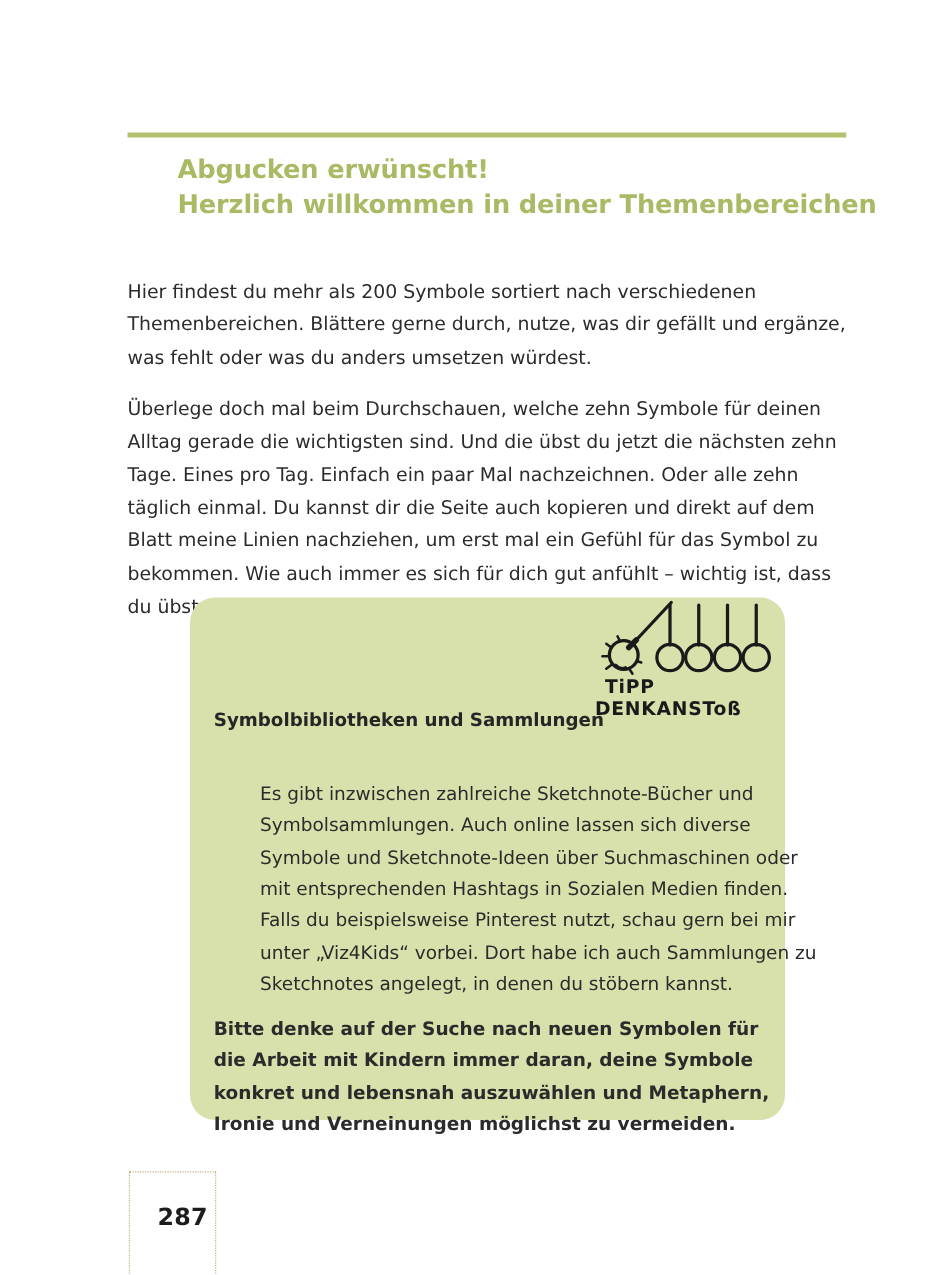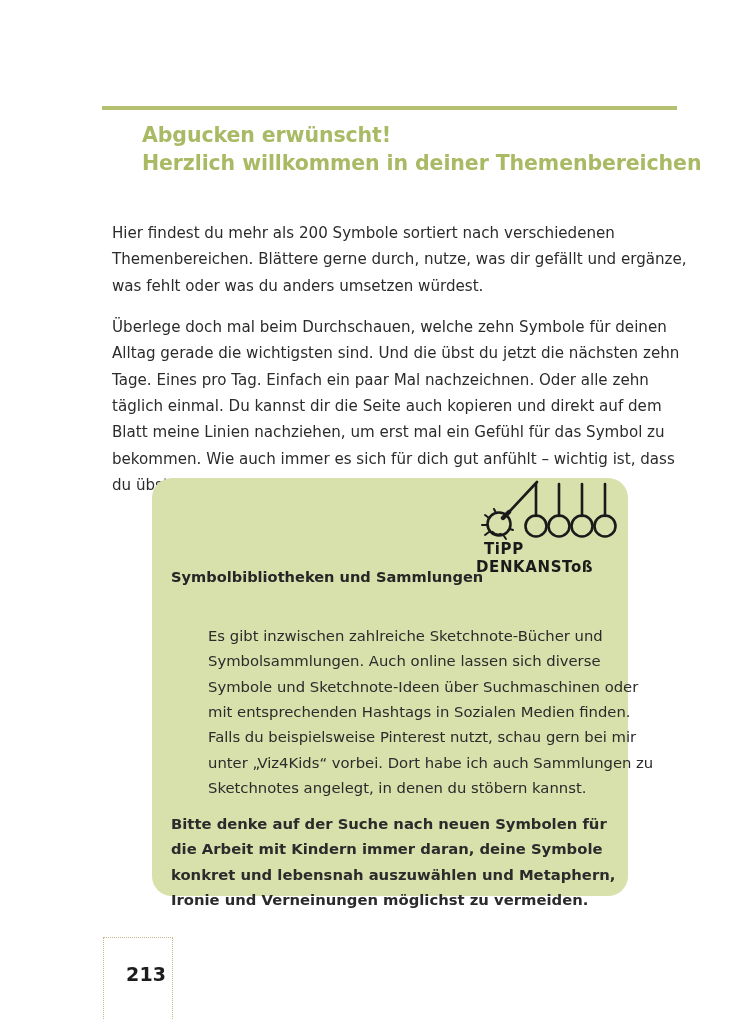--- a/index.html
+++ b/index.html
@@ -47,21 +47,21 @@
   }
   .headline .line {
     display: block;
     white-space: nowrap;
     margin-left: 40px;
   }
 
   
   .body-copy {
     position: absolute;
-    left: 112px;
+    left: 102px;
     width: 578px;
     color: #2b2b2b;
     font-size: 15.1px;
     line-height: 26.3px;
   }
   .body-copy.p1 { top: 205px; }
   .body-copy.p2 { top: 299px; width: 582px; }
 
   
   .tip-box {
@@ -180,16 +180,16 @@
         </g>
       </svg>
     </div>
 
     <div class="tip-heading">Symbolbibliotheken und Sammlungen</div>
     <p class="tip-para tp1">Es gibt inzwischen zahlreiche Sketchnote-Bücher und Symbolsammlungen. Auch online lassen sich diverse Symbole und Sketchnote-Ideen über Suchmaschinen oder mit entsprechenden Hashtags in Sozialen Medien finden. Falls du beispielsweise Pinterest nutzt, schau gern bei mir unter „Viz4Kids“ vorbei. Dort habe ich auch Sammlungen zu Sketchnotes angelegt, in denen du stöbern kannst.</p>
     <p class="tip-para tp2">Bitte denke auf der Suche nach neuen Symbolen für die Arbeit mit Kindern immer daran, deine Symbole konkret und lebensnah auszuwählen und Metaphern, Ironie und Verneinungen möglichst zu vermeiden.</p>
   </div>
 
   <div class="folio-box">
-    <span class="folio-number">213</span>
+    <span class="folio-number">287</span>
   </div>
 
 </div>
 
 </body></html>

